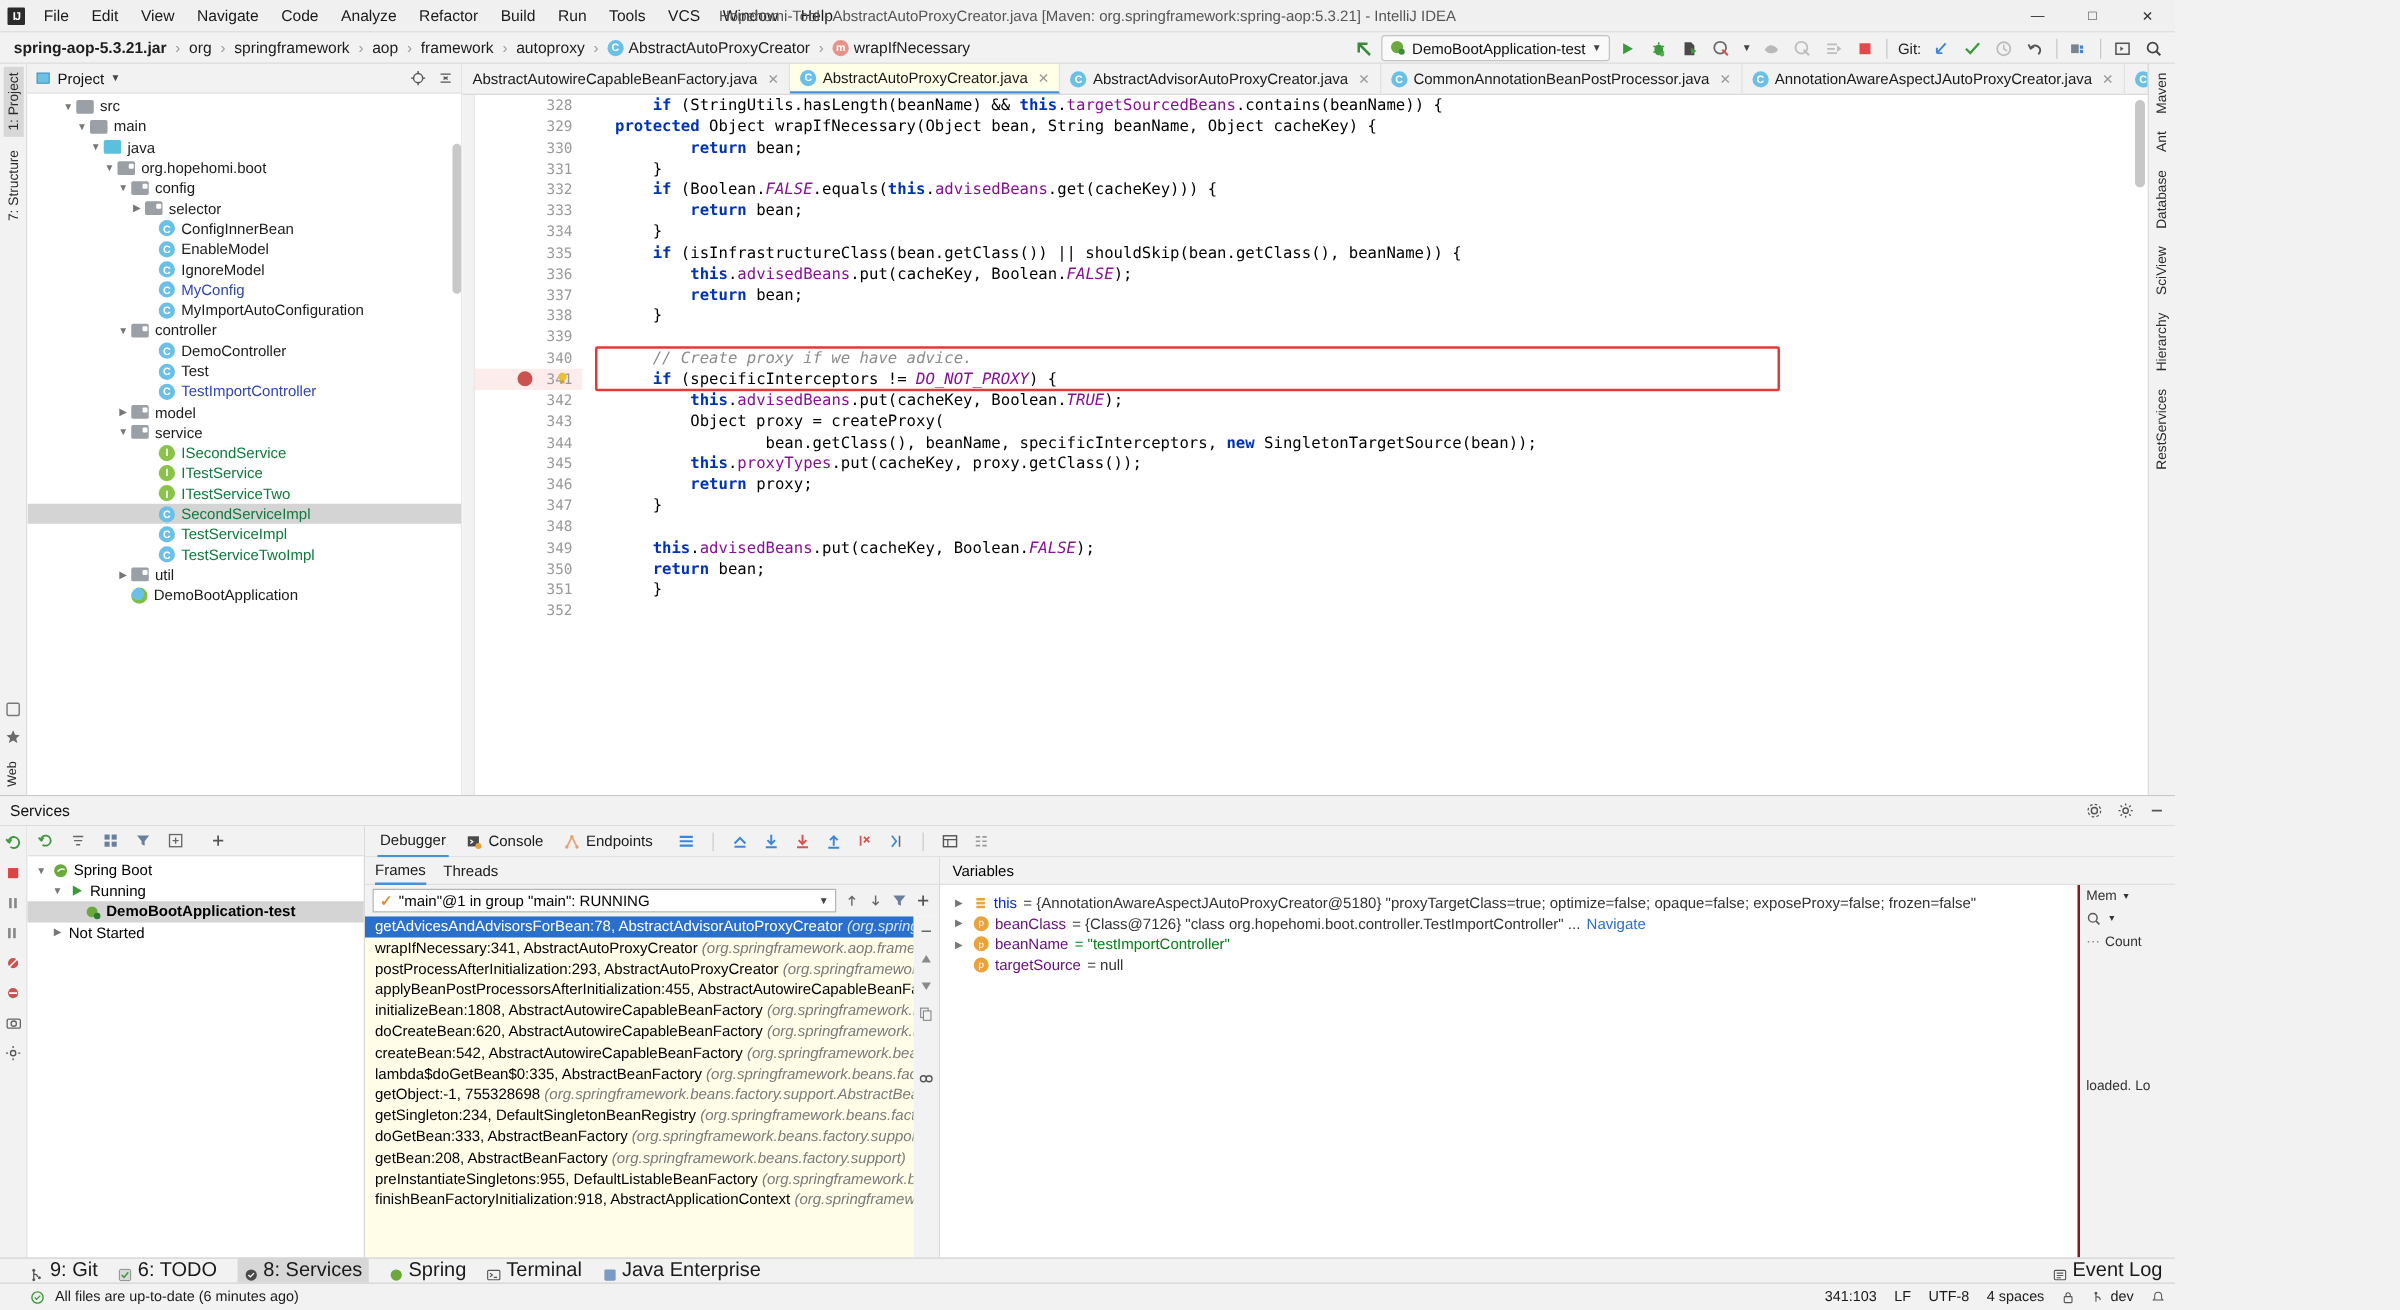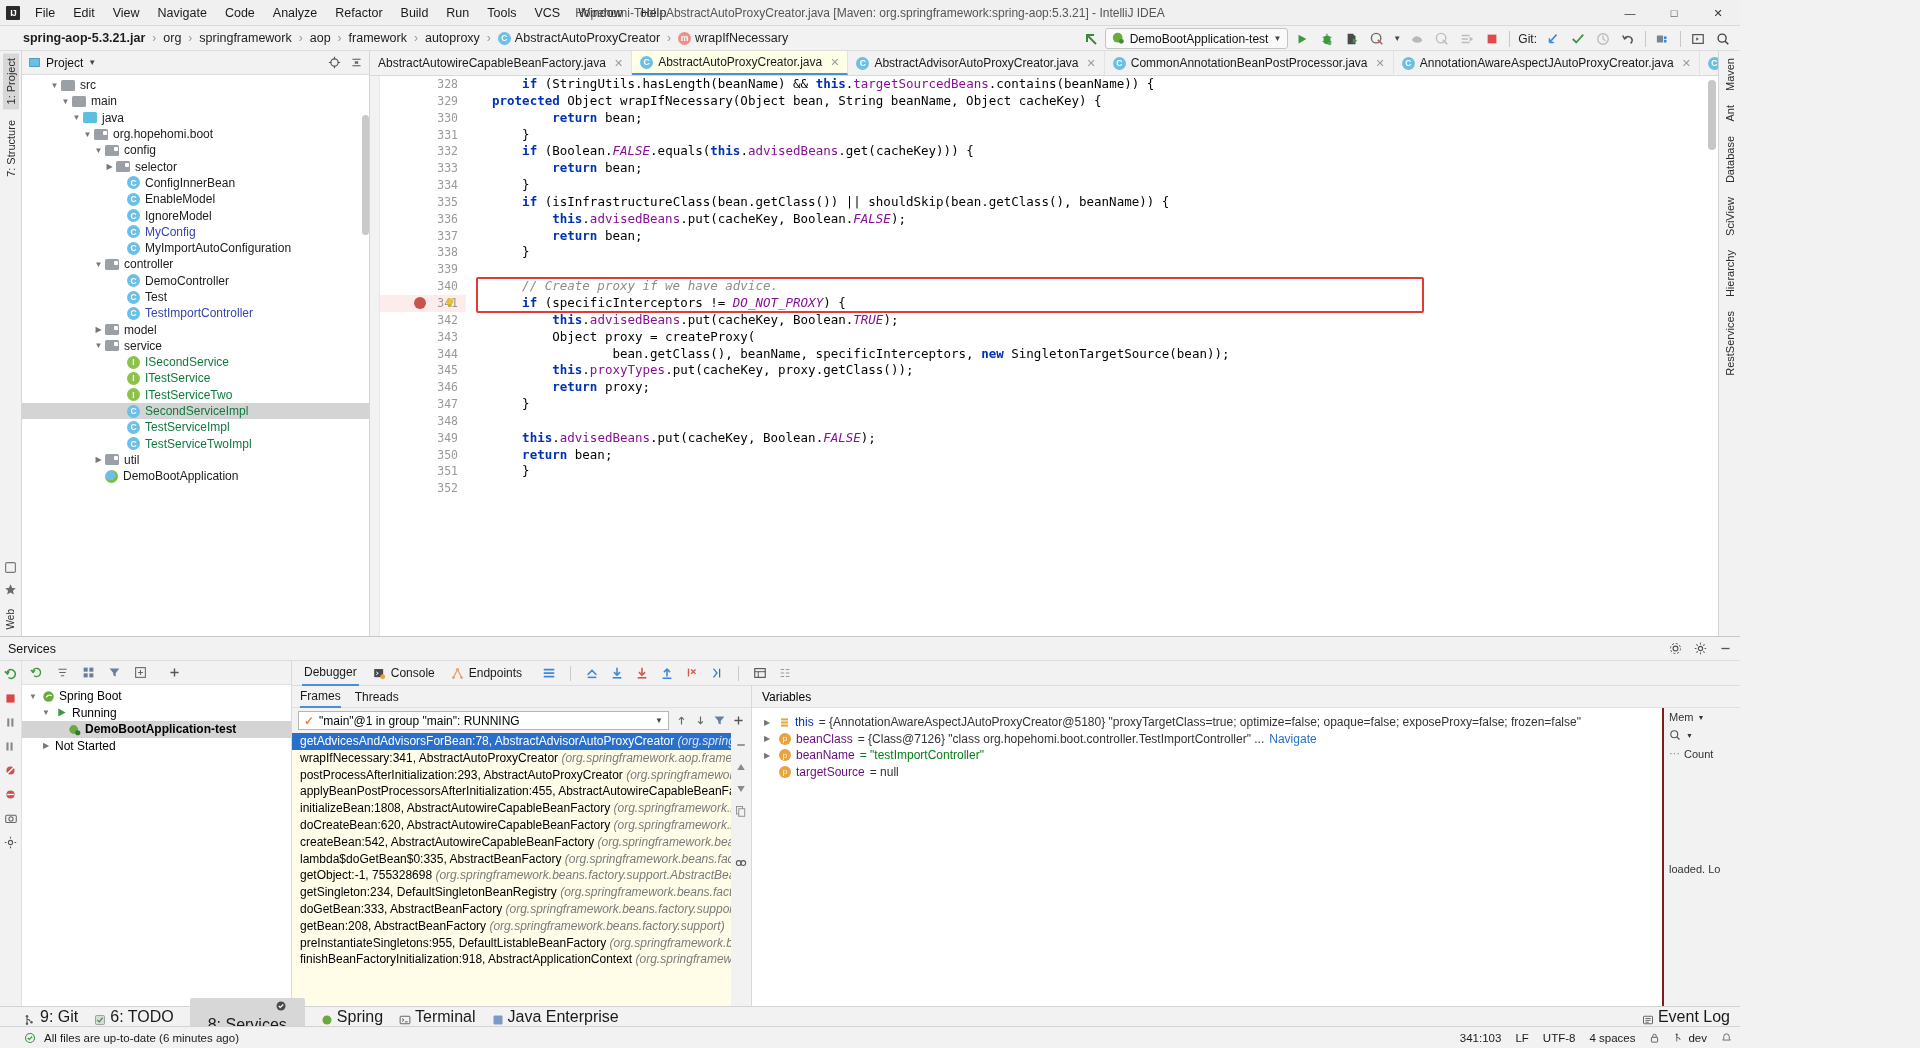--- a/index.html
+++ b/index.html
@@ -24,21 +24,21 @@
   .menu { display: flex; align-items: center; gap: 0px; }
   .menu-item { padding: 3px 9px; font-size: 12.5px; color: #1a1a1a; cursor: default; }
   .title-text { position:absolute; left:50%; transform: translateX(-50%);
     font-size: 12px; color: #555; white-space: nowrap; }
   .win-btns { position: absolute; right: 0; top: 0; height: 26px; display: flex; }
   .win-btn { width: 44px; height: 26px; display: flex; align-items: center; justify-content: center; color:#333; font-size:11px;}
 
   
   .navbar {
     height: 25px; background: #f2f2f2; display: flex; align-items: center;
-    padding-left: 20px; border-bottom: 1px solid #dcdcdc; position: relative; flex:none;
+    padding-left: 8px; border-bottom: 1px solid #dcdcdc; position: relative; flex:none;
   }
   .crumbs { display: flex; align-items: center; font-size: 12.5px; color: #1d1d1d; }
   .crumb { display: flex; align-items: center; gap: 4px; padding: 1px 3px; white-space: nowrap;}
   .crumb.bold { font-weight: bold; }
   .crumb-sep { color: #9a9a9a; padding: 0 4px; font-size: 12px;}
   .ic-badge { width:13px; height:13px; border-radius:50%; font-size:8.5px; color:#fff;
     display:flex; align-items:center; justify-content:center; font-weight:bold; flex:none;}
   .ic-c { background:#6cc0e5; }
   .ic-m { background:#e9928a; }
   .toolbar-right { position:absolute; right: 6px; top:0; height:25px; display:flex; align-items:center; gap: 3px; }
@@ -165,21 +165,21 @@
   .vname { color:#660e7a; }
   .vname.this { color:#0033b3;}
   .vval-str { color:#067d17;}
   .vval-obj { color:#333;}
   .navlink { color:#2a6fc9;}
   .vars-right { width:78px; background:#f2f2f2; border-left:2px solid #7f1d1d; display:flex; flex-direction:column; flex:none; font-size:11px; color:#333;}
 
   
   .bottombar { height:20px; background:#f2f2f2; border-top:1px solid #d3d3d3; display:flex; align-items:center; padding-left:24px; gap:16px; flex:none;}
   .bb-item { display:flex; align-items:flex-end; gap:4px; font-size:16px; color:#1a1a1a;}
-  .bb-item.active { background:#d7d7d7; padding:2px 18px; border-radius:2px;flex-direction:column;}
+  .bb-item.active { background:#d7d7d7; padding:2px 5px; border-radius:2px;}
   .bb-right { margin-left:auto; display:flex; align-items:center; gap:8px; padding-right:10px;}
   .statusbar { height:22px; background:#f2f2f2; border-top:1px solid #d3d3d3; display:flex; align-items:center; padding-left:24px; gap:8px; font-size:11.5px; color:#1a1a1a; flex:none;}
   .sb-right { margin-left:auto; display:flex; align-items:center; gap:14px; padding-right:8px;}
   svg { display:block; }
 </style>
 </head>
 <body>
 
 <div class="ide">
 

